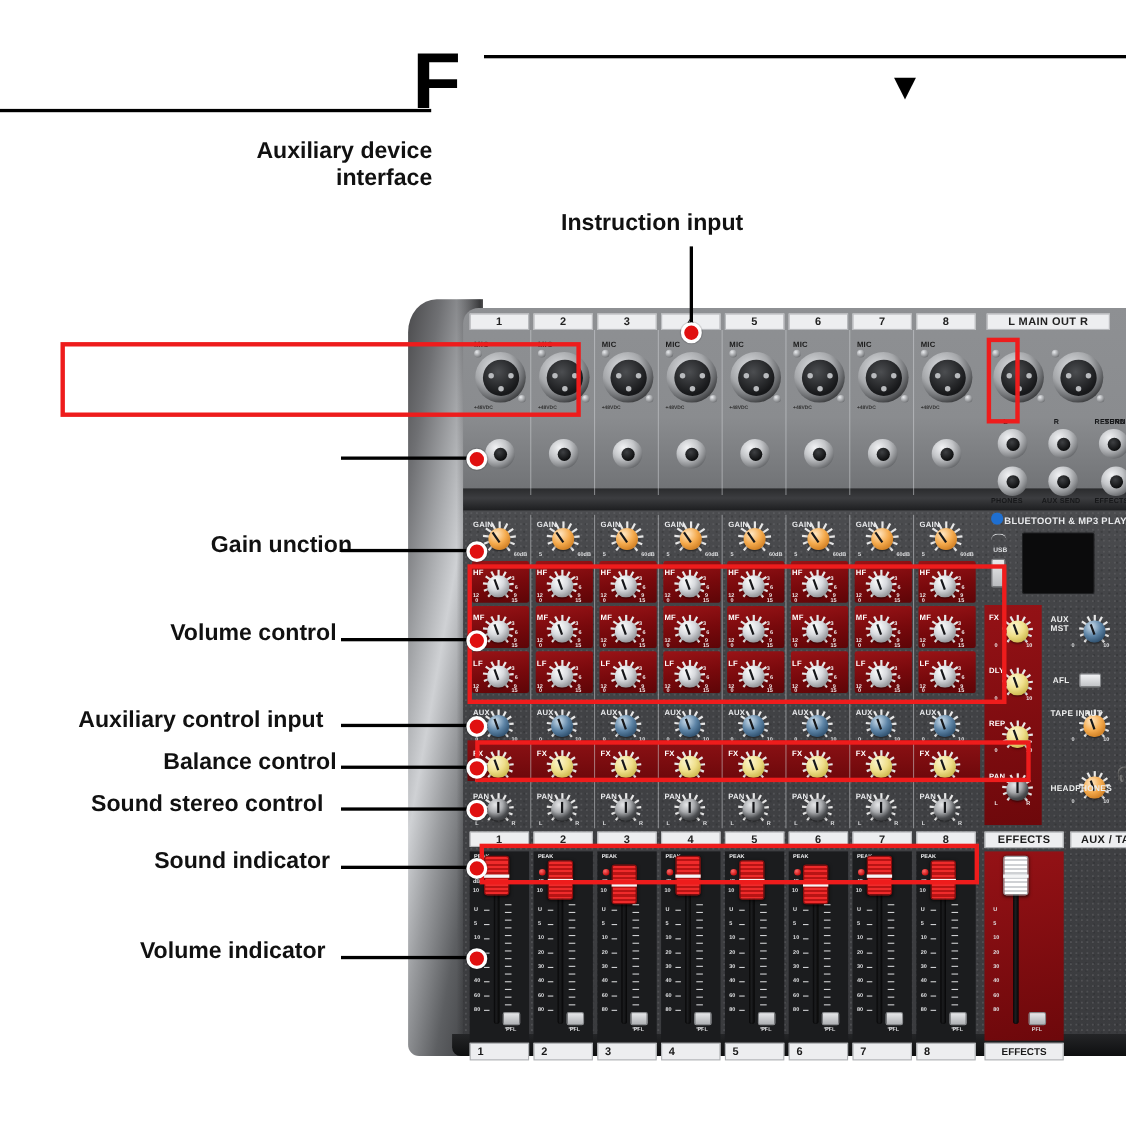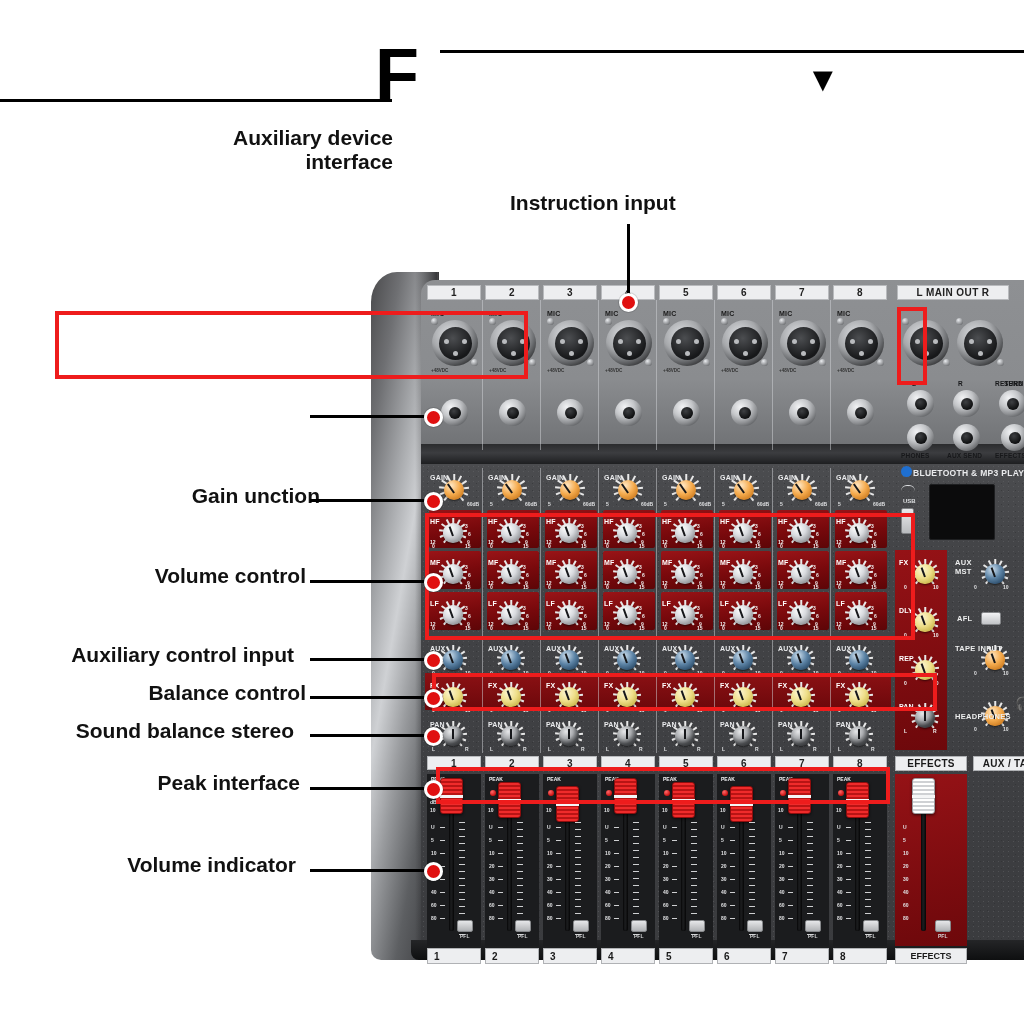--- a/index.html
+++ b/index.html
@@ -2117,24 +2117,24 @@
     <div class="callout-dot" style="left:424px;top:492px;"></div>
     <div class="callout-label" style="right:718px;top:564px;">Volume control</div>
     <div class="callout-line" style="left:310px;top:580px;width:114px;"></div>
     <div class="callout-dot" style="left:424px;top:573px;"></div>
     <div class="callout-label" style="right:730px;top:643px;">Auxiliary control input</div>
     <div class="callout-line" style="left:310px;top:658px;width:114px;"></div>
     <div class="callout-dot" style="left:424px;top:651px;"></div>
     <div class="callout-label" style="right:718px;top:681px;">Balance control</div>
     <div class="callout-line" style="left:310px;top:696px;width:114px;"></div>
     <div class="callout-dot" style="left:424px;top:689px;"></div>
-    <div class="callout-label" style="right:730px;top:719px;">Sound balance stereo</div>
+    <div class="callout-label" style="right:730px;top:719px;">Sound stereo control</div>
     <div class="callout-line" style="left:310px;top:734px;width:114px;"></div>
     <div class="callout-dot" style="left:424px;top:727px;"></div>
-    <div class="callout-label" style="right:724px;top:771px;">Peak interface</div>
+    <div class="callout-label" style="right:724px;top:771px;">Sound indicator</div>
     <div class="callout-line" style="left:310px;top:787px;width:114px;"></div>
     <div class="callout-dot" style="left:424px;top:780px;"></div>
     <div class="callout-label" style="right:728px;top:853px;">Volume indicator</div>
     <div class="callout-line" style="left:310px;top:869px;width:114px;"></div>
     <div class="callout-dot" style="left:424px;top:862px;"></div>
     <div class="callout-label" style="left:510px;top:191px;text-align:left;">Instruction input</div>
     <div style="position:absolute;left:627px;top:224px;width:3px;height:72px;background:#000;"></div>
     <div class="callout-dot" style="left:619px;top:293px;"></div>
   </div>
 

